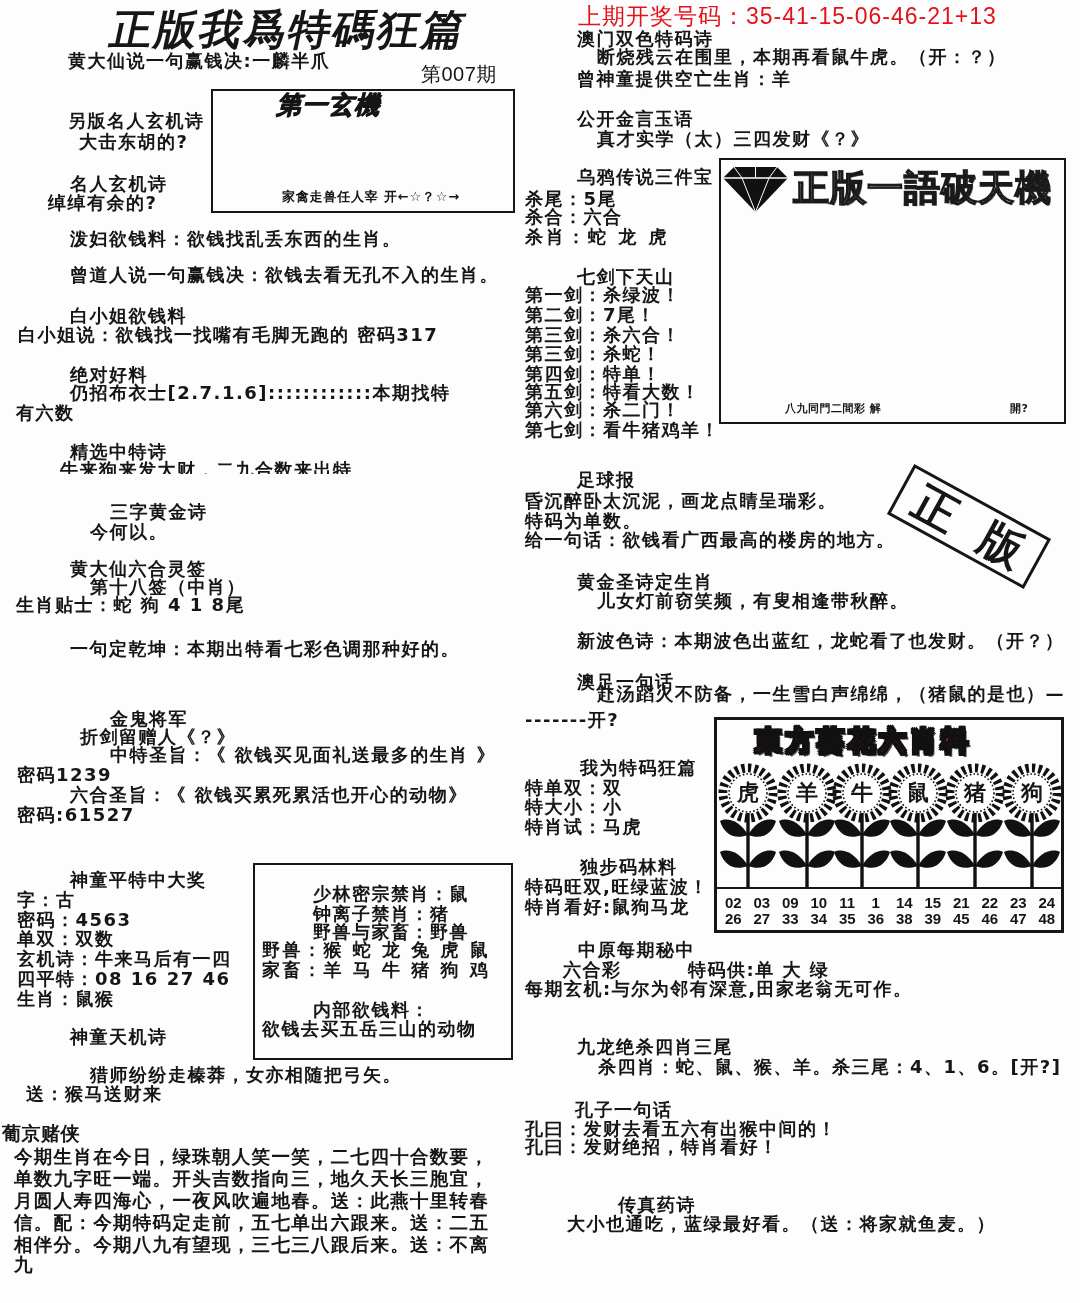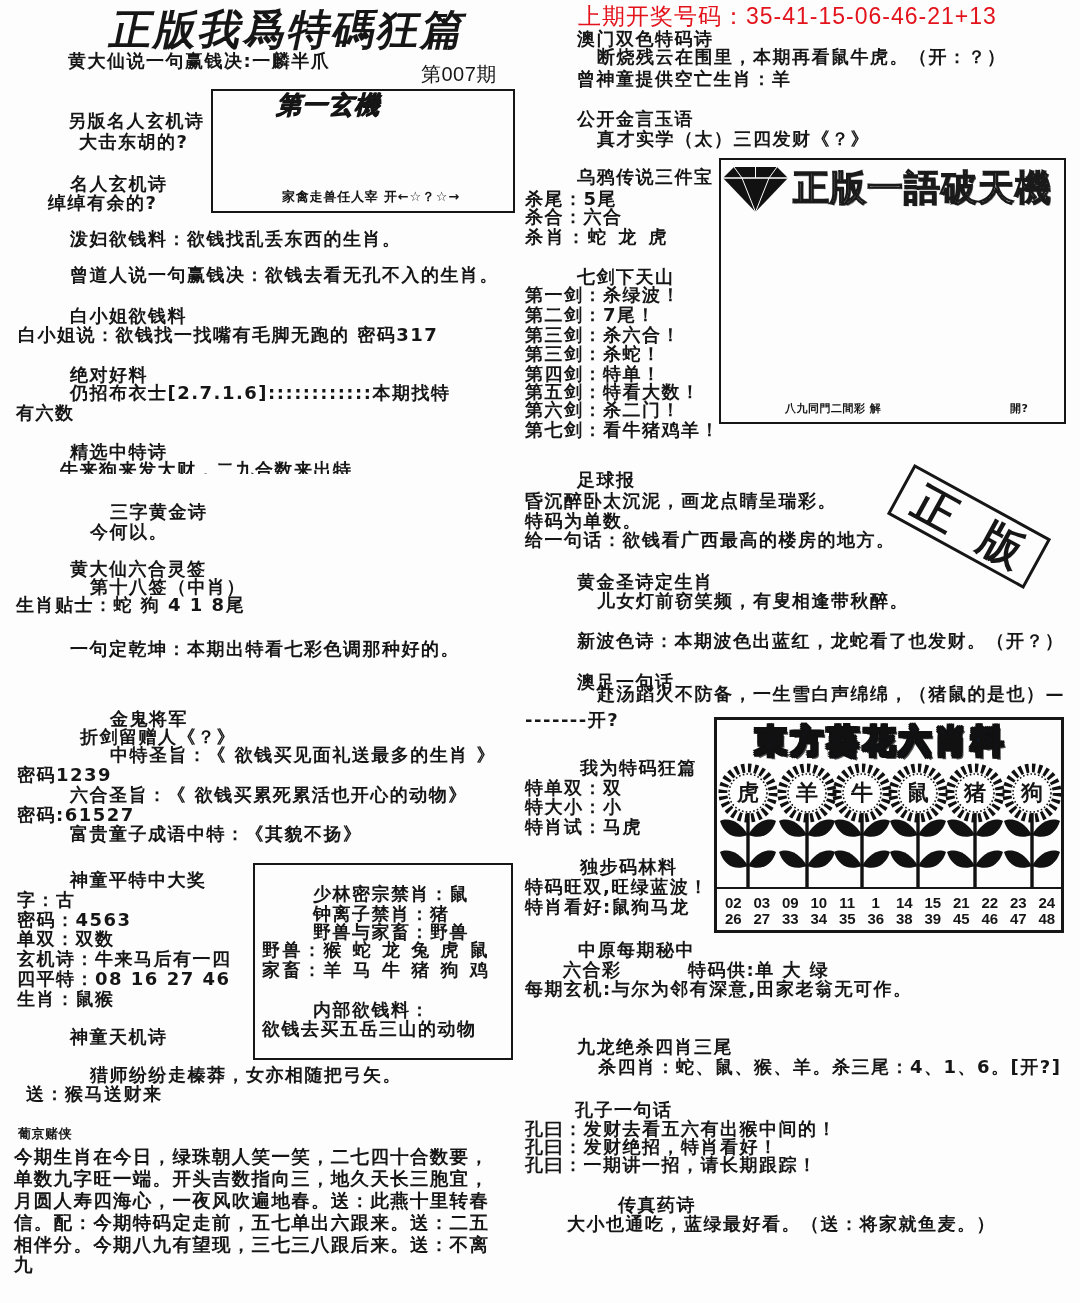--- a/index.html
+++ b/index.html
@@ -28,22 +28,22 @@
     text-shadow: 1px 0 #111, 0 1px #111;
   }
   .small { font-size: 13px; line-height: 15px; letter-spacing: 0.8px; }
   .tiny { font-size: 11px; line-height: 13px; letter-spacing: 0.5px; }
   .outline-title {
     position: absolute; white-space: nowrap; font-size: 36px; line-height: 40px;
     letter-spacing: 1px; font-weight: bold; color: #ffffff;
     -webkit-text-stroke: 1.3px #1a1a1a; text-shadow: 1px 1px 0 #888;
   }
   .sun-title {
-    position: absolute; white-space: nowrap; font-size: 32px; line-height: 38px;
-    letter-spacing: 4px; font-weight: bold; color: #0f172a;
+    position: absolute; white-space: nowrap; font-size: 27px; line-height: 38px;
+    letter-spacing: 4px; font-weight: bold; color: #b91c1c;
     -webkit-text-stroke: 1px #111;
     text-shadow: 2px 0 #111, -2px 0 #111, 0 2px #111, 0 -2px #111,
                  2px 2px #111, -2px -2px #111, 2px -2px #111, -2px 2px #111, 3px 3px #555;
     font-family: Liberation Serif, serif;
   }
   .stamp {
     position: absolute; left: 891px; top: 498px; width: 156px; height: 57px;
     border: 3px solid #161616; box-sizing: border-box;
     transform: rotate(28.7deg);
     display: flex; align-items: center; justify-content: space-around;
@@ -113,21 +113,20 @@
   <div class="t" style="left:70px;top:559px">黄大仙六合灵签</div>
   <div class="t" style="left:90px;top:577px">第十八签（中肖）</div>
   <div class="t" style="left:16px;top:595px">生肖贴士：蛇 狗 4 1 8尾</div>
   <div class="t" style="left:70px;top:639px">一句定乾坤：本期出特看七彩色调那种好的。</div>
   <div class="t" style="left:110px;top:709px">金鬼将军</div>
   <div class="t" style="left:80px;top:727px">折剑留赠人《？》</div>
   <div class="t" style="left:110px;top:745px">中特圣旨：《 欲钱买见面礼送最多的生肖 》</div>
   <div class="t" style="left:17px;top:765px">密码1239</div>
   <div class="t" style="left:70px;top:785px">六合圣旨：《 欲钱买累死累活也开心的动物》</div>
   <div class="t" style="left:17px;top:805px">密码:61527</div>
-  <div class="t" style="left:70px;top:824px">富贵童子成语中特：《其貌不扬》</div>
 
   <div class="t" style="left:70px;top:870px">神童平特中大奖</div>
   <div class="t" style="left:17px;top:890px">字：古</div>
   <div class="t" style="left:17px;top:910px">密码：4563</div>
   <div class="t" style="left:17px;top:929px">单双：双数</div>
   <div class="t" style="left:17px;top:949px">玄机诗：牛来马后有一四</div>
   <div class="t" style="left:17px;top:969px">四平特：08 16 27 46</div>
   <div class="t" style="left:17px;top:989px">生肖：鼠猴</div>
 
   <div class="box" style="left:253px;top:863px;width:260px;height:197px"></div>
@@ -136,21 +135,21 @@
   <div class="t" style="left:313px;top:922px">野兽与家畜：野兽</div>
   <div class="t" style="left:262px;top:940px;letter-spacing:2.5px">野兽：猴 蛇 龙 兔 虎 鼠</div>
   <div class="t" style="left:262px;top:960px;letter-spacing:2.5px">家畜：羊 马 牛 猪 狗 鸡</div>
   <div class="t" style="left:313px;top:1000px">内部欲钱料：</div>
   <div class="t" style="left:262px;top:1019px">欲钱去买五岳三山的动物</div>
 
   <div class="t" style="left:70px;top:1027px">神童天机诗</div>
   <div class="t" style="left:90px;top:1065px">猎师纷纷走榛莽，女亦相随把弓矢。</div>
   <div class="t" style="left:26px;top:1084px">送：猴马送财来</div>
 
-  <div class="t" style="left:18px;top:1125px;font-size:13px;line-height:17px;letter-spacing:0.5px">葡京赌侠</div>
+  <div class="t" style="left:2px;top:1125px;font-size:19px;line-height:17px;letter-spacing:0.5px">葡京赌侠</div>
   <div class="t pj" style="left:14px;top:1147px">今期生肖在今日，绿珠朝人笑一笑，二七四十合数要，</div>
   <div class="t pj" style="left:14px;top:1169px">单数九字旺一端。开头吉数指向三，地久天长三胞宜，</div>
   <div class="t pj" style="left:14px;top:1191px">月圆人寿四海心，一夜风吹遍地春。送：此燕十里转春</div>
   <div class="t pj" style="left:14px;top:1235px">相伴分。今期八九有望现，三七三八跟后来。送：不离</div>
   <div class="t pj" style="left:14px;top:1213px">信。配：今期特码定走前，五七单出六跟来。送：二五</div>
   <div class="t pj" style="left:14px;top:1255px">九</div>
 
   <div class="t" style="left:577px;top:29px">澳门双色特码诗</div>
   <div class="t" style="left:597px;top:47px">断烧残云在围里，本期再看鼠牛虎。（开：？）</div>
   <div class="t" style="left:577px;top:69px">曾神童提供空亡生肖：羊</div>
@@ -273,16 +272,15 @@
 
   <div class="t" style="left:578px;top:940px">中原每期秘中</div>
   <div class="t" style="left:563px;top:960px">六合彩</div>
   <div class="t" style="left:688px;top:960px">特码供:单 大 绿</div>
   <div class="t" style="left:525px;top:979px">每期玄机:与尔为邻有深意,田家老翁无可作。</div>
   <div class="t" style="left:577px;top:1037px">九龙绝杀四肖三尾</div>
   <div class="t" style="left:598px;top:1057px">杀四肖：蛇、鼠、猴、羊。杀三尾：4、1、6。[开?]</div>
   <div class="t" style="left:575px;top:1100px">孔子一句话</div>
   <div class="t" style="left:525px;top:1119px">孔曰：发财去看五六有出猴中间的！</div>
   <div class="t" style="left:525px;top:1137px">孔曰：发财绝招，特肖看好！</div>
-  <div class="t" style="left:525px;top:1155px">孔曰：一期讲一招，请长期跟踪！</div>
   <div class="t" style="left:618px;top:1195px">传真药诗</div>
   <div class="t" style="left:567px;top:1214px">大小也通吃，蓝绿最好看。（送：将家就鱼麦。）</div>
 </div>
 
 </body></html>

